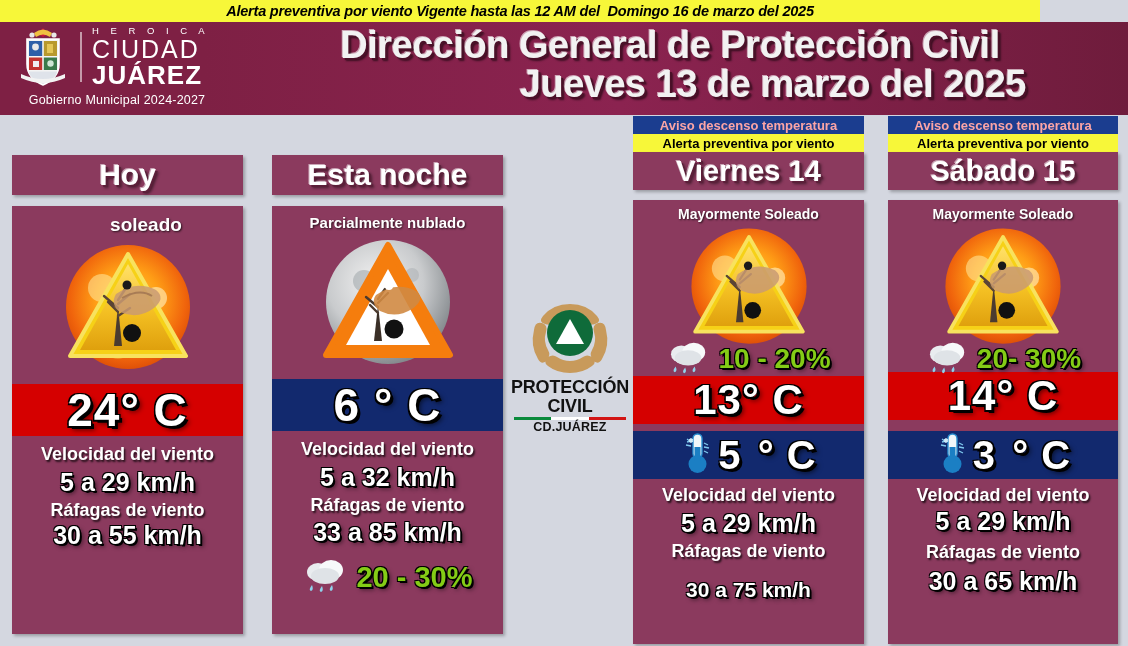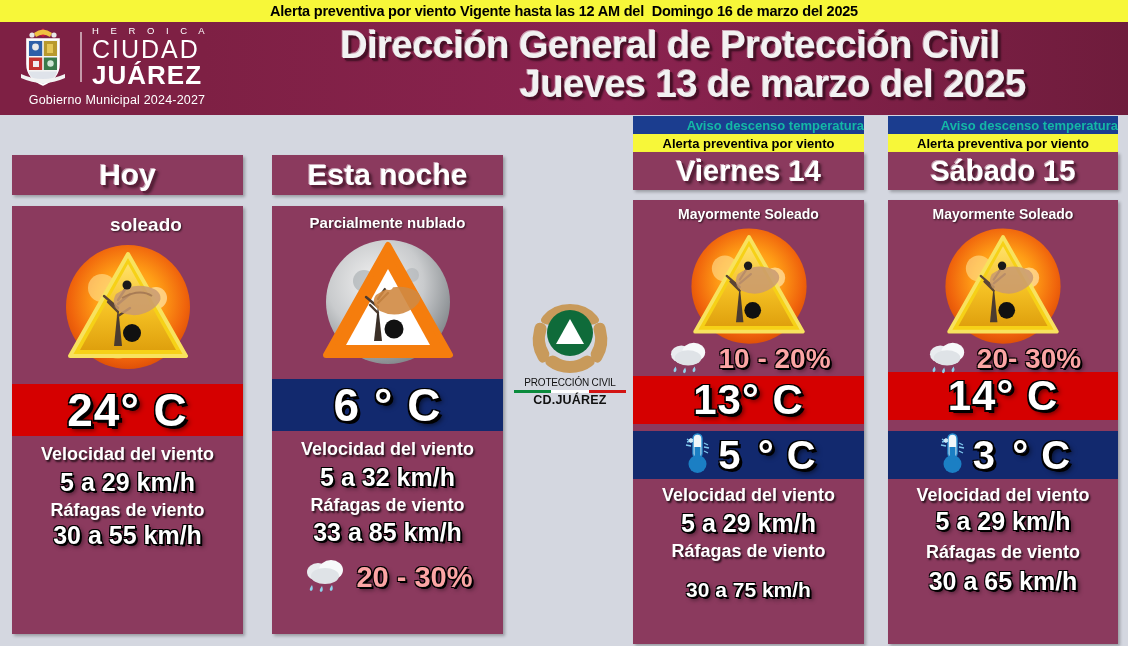--- a/index.html
+++ b/index.html
@@ -10,25 +10,26 @@
     background: #d4d7e0;
     font-family: "Liberation Sans", sans-serif;
     overflow: hidden;
     position: relative;
   }
 
   
   .alert-strip {
     position: absolute;
     left: 0; top: 0;
-    width: 1128px; height: 22px;
+    width: 1040px; height: 22px;
     background: #f7f739;
     display: flex;
     align-items: center;
     justify-content: center;
+    font-style: italic;
   }
   .alert-strip-text {
     color: #000;
     font-size: 14.5px;
     font-weight: bold;
     letter-spacing: -0.2px;
     white-space: pre;
   }
 
   
@@ -102,21 +103,21 @@
 
   
   .card { position: absolute; }
 
   .notice-blue, .notice-yellow {
     height: 18px;
     display: flex; align-items: center; justify-content: center;
     font-size: 13px; font-weight: bold;
     white-space: nowrap;
   }
-  .notice-blue  { background: #1b3d8f; color: #14b8a6; justify-content: flex-end; }
+  .notice-blue  { background: #1b3d8f; color: #fca5a5; }
   .notice-yellow{ background: #f7f739; color: #000000; }
 
   .day-banner {
     background: #8b3a5e;
     display: flex; align-items: center; justify-content: center;
     box-shadow: 2px 2px 3px rgba(0,0,0,.28);
   }
   .day-banner-text {
     color: #fff; font-weight: bold;
     text-shadow: 2px 2px 0 #5b1f39, 3px 3px 3px rgba(0,0,0,.5),
@@ -165,37 +166,37 @@
     text-shadow: 2px 2px 0 #000, -1px -1px 0 #000,
                  1px -1px 0 #000, -1px 1px 0 #000,
                  3px 3px 4px rgba(0,0,0,.55);
   }
 
   .rain-row {
     display: flex; align-items: center; justify-content: center;
     gap: 6px;
   }
   .rain-pct {
-    color: #fca5a5; font-weight: bold;
+    color: #84cc16; font-weight: bold;
     text-shadow: 2px 2px 0 #000, -1px -1px 0 #000,
                  1px -1px 0 #000, -1px 1px 0 #000,
                  3px 3px 4px rgba(0,0,0,.5);
     white-space: pre;
   }
 
   
   .pc-logo {
     position: absolute;
     left: 508px; top: 300px;
     width: 124px; height: 120px;
     text-align: center;
   }
   .pc-logo-texts { line-height: 1.05; }
   .pc-title {
-    font-size: 10px; font-weight: normal; color: #111;
+    font-size: 18px; font-weight: bold; color: #111;
     letter-spacing: -0.2px;
   }
   .flagline { height: 3px; width: 112px; margin: 1px auto; display: flex; }
   .flagline i { flex: 1; display: block; }
   .flag-g { background: #0a8a3c; }
   .flag-w { background: #ffffff; }
   .flag-r { background: #d21414; }
   .pc-sub {
     font-size: 12.5px; font-weight: bold; color: #111; letter-spacing: .2px;
   }

